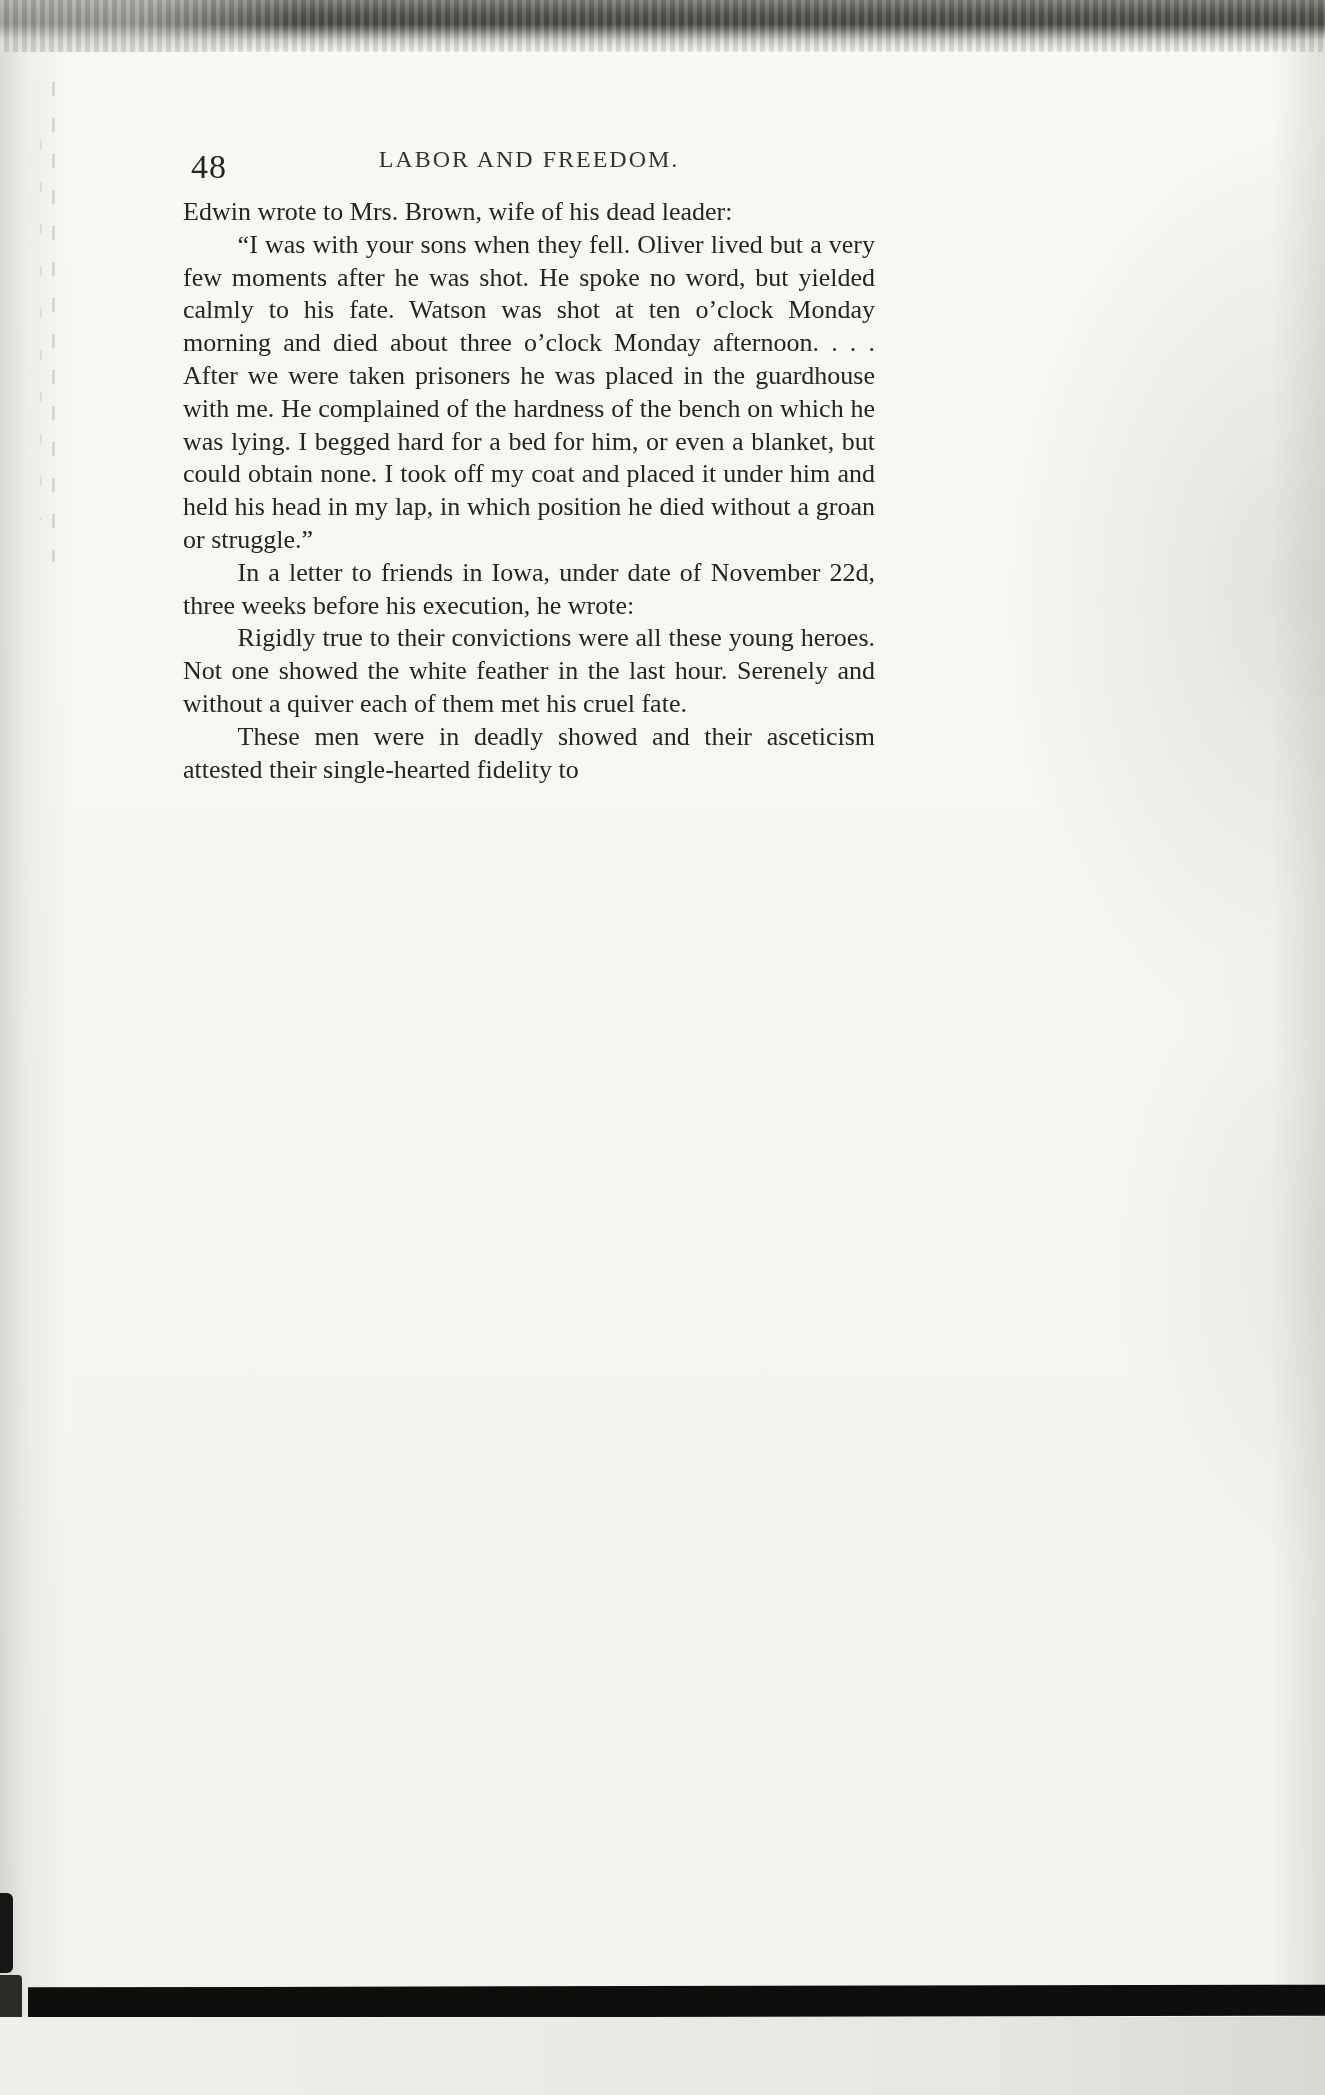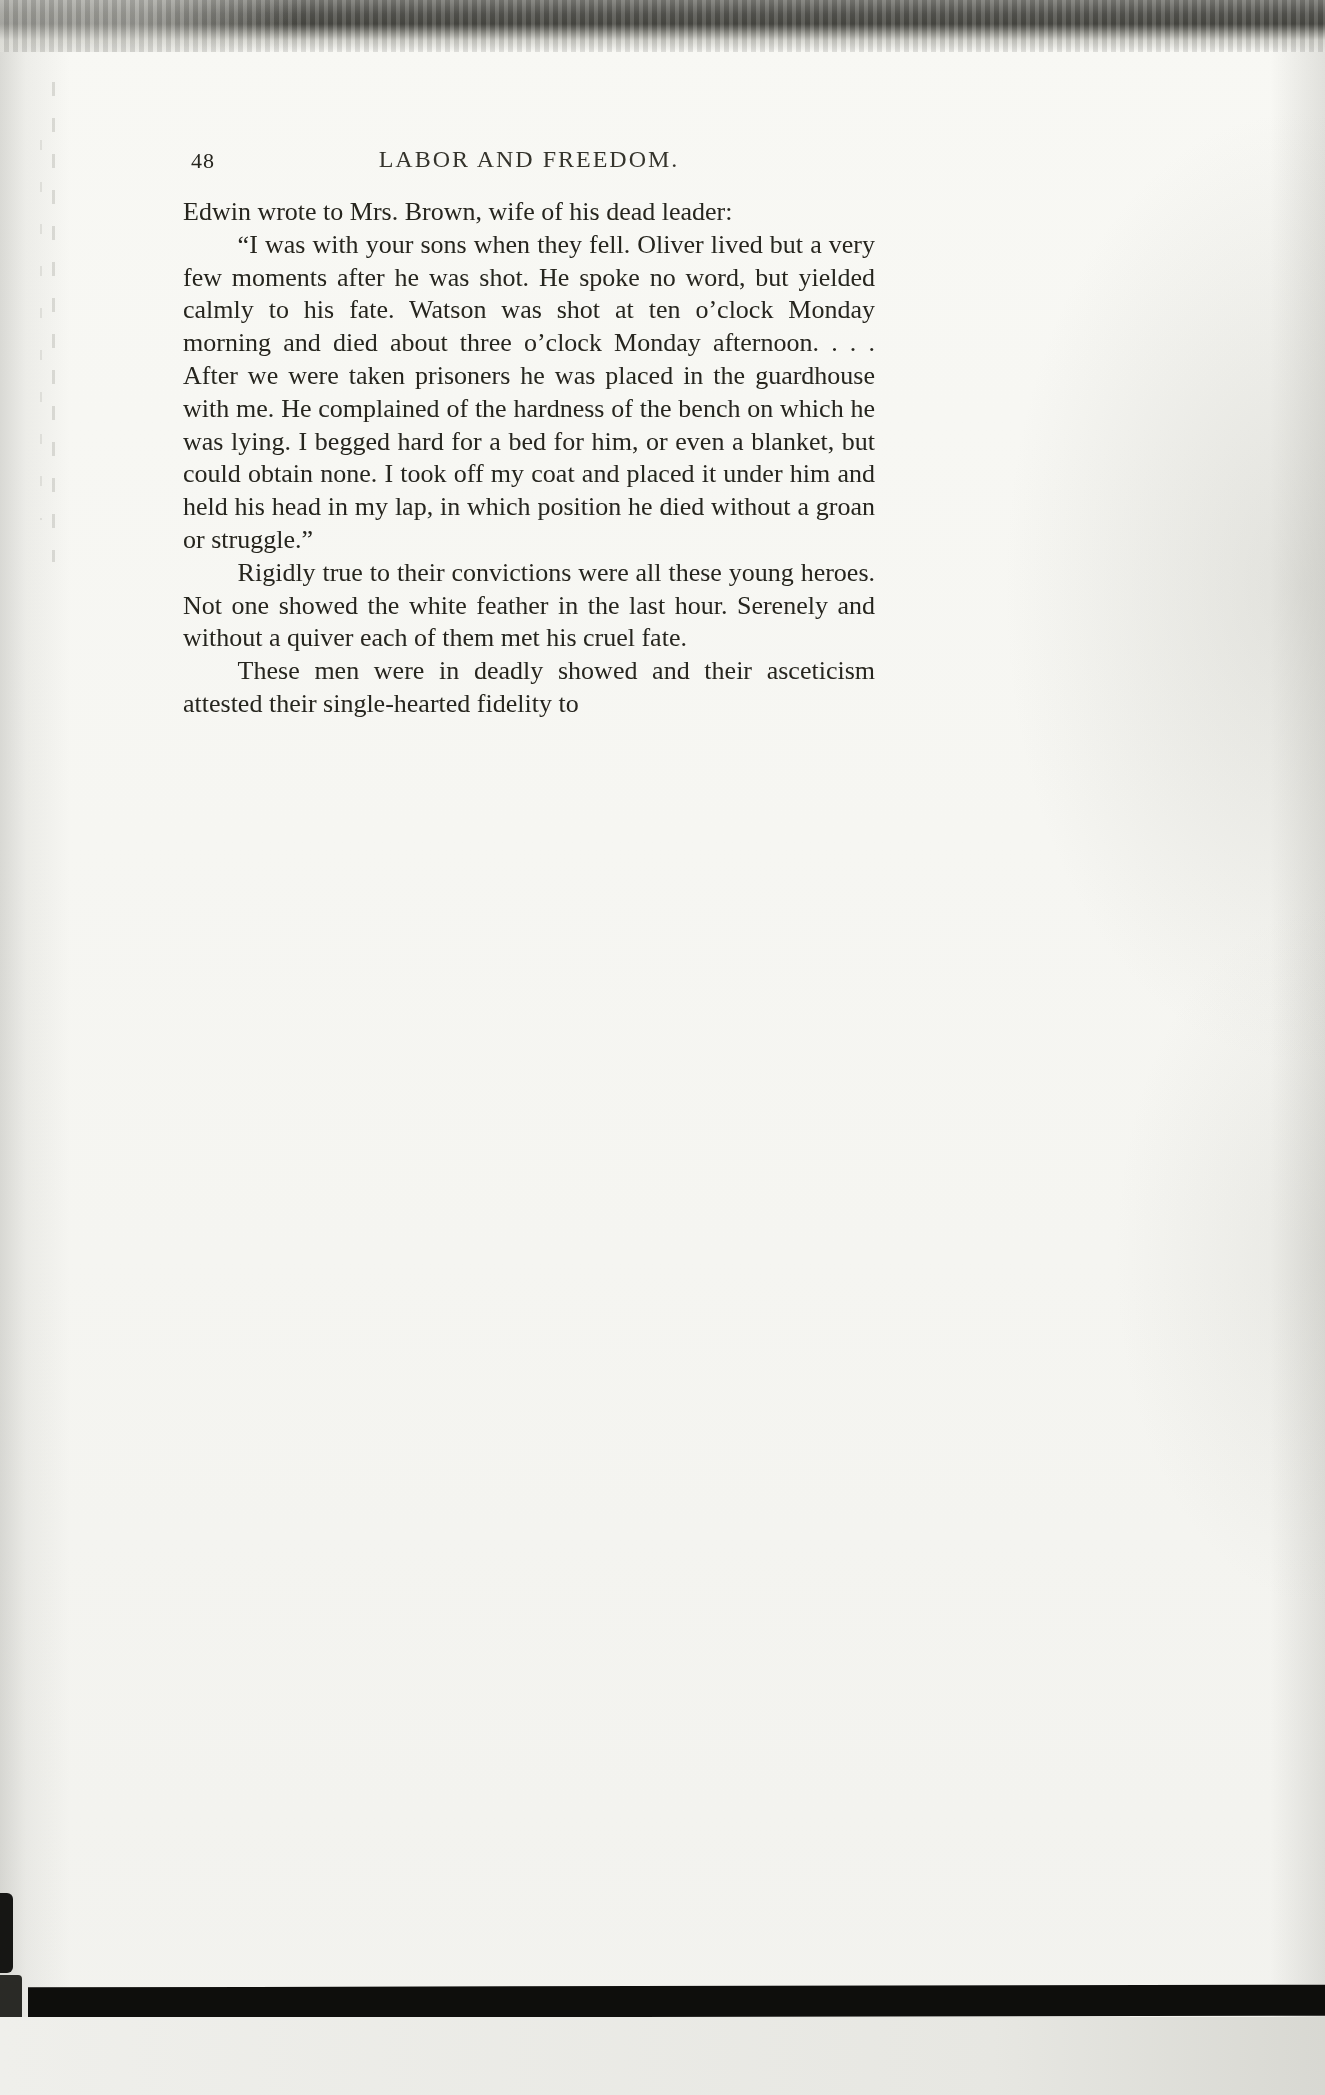--- a/index.html
+++ b/index.html
@@ -53,21 +53,21 @@
     background:#2a2a26; border-radius:0 4px 4px 0;
   }
 
   
   .page-head {
     position:absolute; top:146px; left:183px; width:692px; height:40px;
     color:#26251e;
   }
   .page-num {
     position:absolute; left:8px; top:2px;
-    font-size:22px; letter-spacing:1px;
+    font-size:34px; letter-spacing:1px;
   }
   .running-head {
     display:block; text-align:center;
     font-size:24px; font-weight:400; letter-spacing:2px; color:#35342c;
   }
   .body-text {
     position:absolute; top:196px; left:183px; width:692px;
     font-size:26px; line-height:32.8px;
     color:#26251e;
     text-align: justify;
@@ -85,20 +85,21 @@
   <div class="left-streaks2"></div>
 
   <div class="page-head">
     <span class="page-num">48</span>
     <span class="running-head">LABOR AND FREEDOM.</span>
   </div>
 
   <div class="body-text">
     <p class="noindent">Edwin wrote to Mrs. Brown, wife of his dead leader:</p>
     <p>“I was with your sons when they fell. Oliver lived but a very few moments after he was shot. He spoke no word, but yielded calmly to his fate. Watson was shot at ten o’clock Monday morning and died about three o’clock Monday afternoon. . . . After we were taken prisoners he was placed in the guardhouse with me. He complained of the hardness of the bench on which he was lying. I begged hard for a bed for him, or even a blanket, but could obtain none. I took off my coat and placed it under him and held his head in my lap, in which position he died without a groan or struggle.”</p>
+    <p>In a letter to friends in Iowa, under date of November 22d, three weeks before his execution, he wrote:</p>
     <p>Rigidly true to their convictions were all these young heroes. Not one showed the white feather in the last hour. Serenely and without a quiver each of them met his cruel fate.</p>
     <p>These men were in deadly showed and their asceticism attested their single-hearted fidelity to</p>
   </div>
 
   <div class="edge-mark"></div>
   <div class="edge-mark2"></div>
   <div class="bottom-bar"></div>
   <div class="bottom-shade"></div>
 
 </div>

